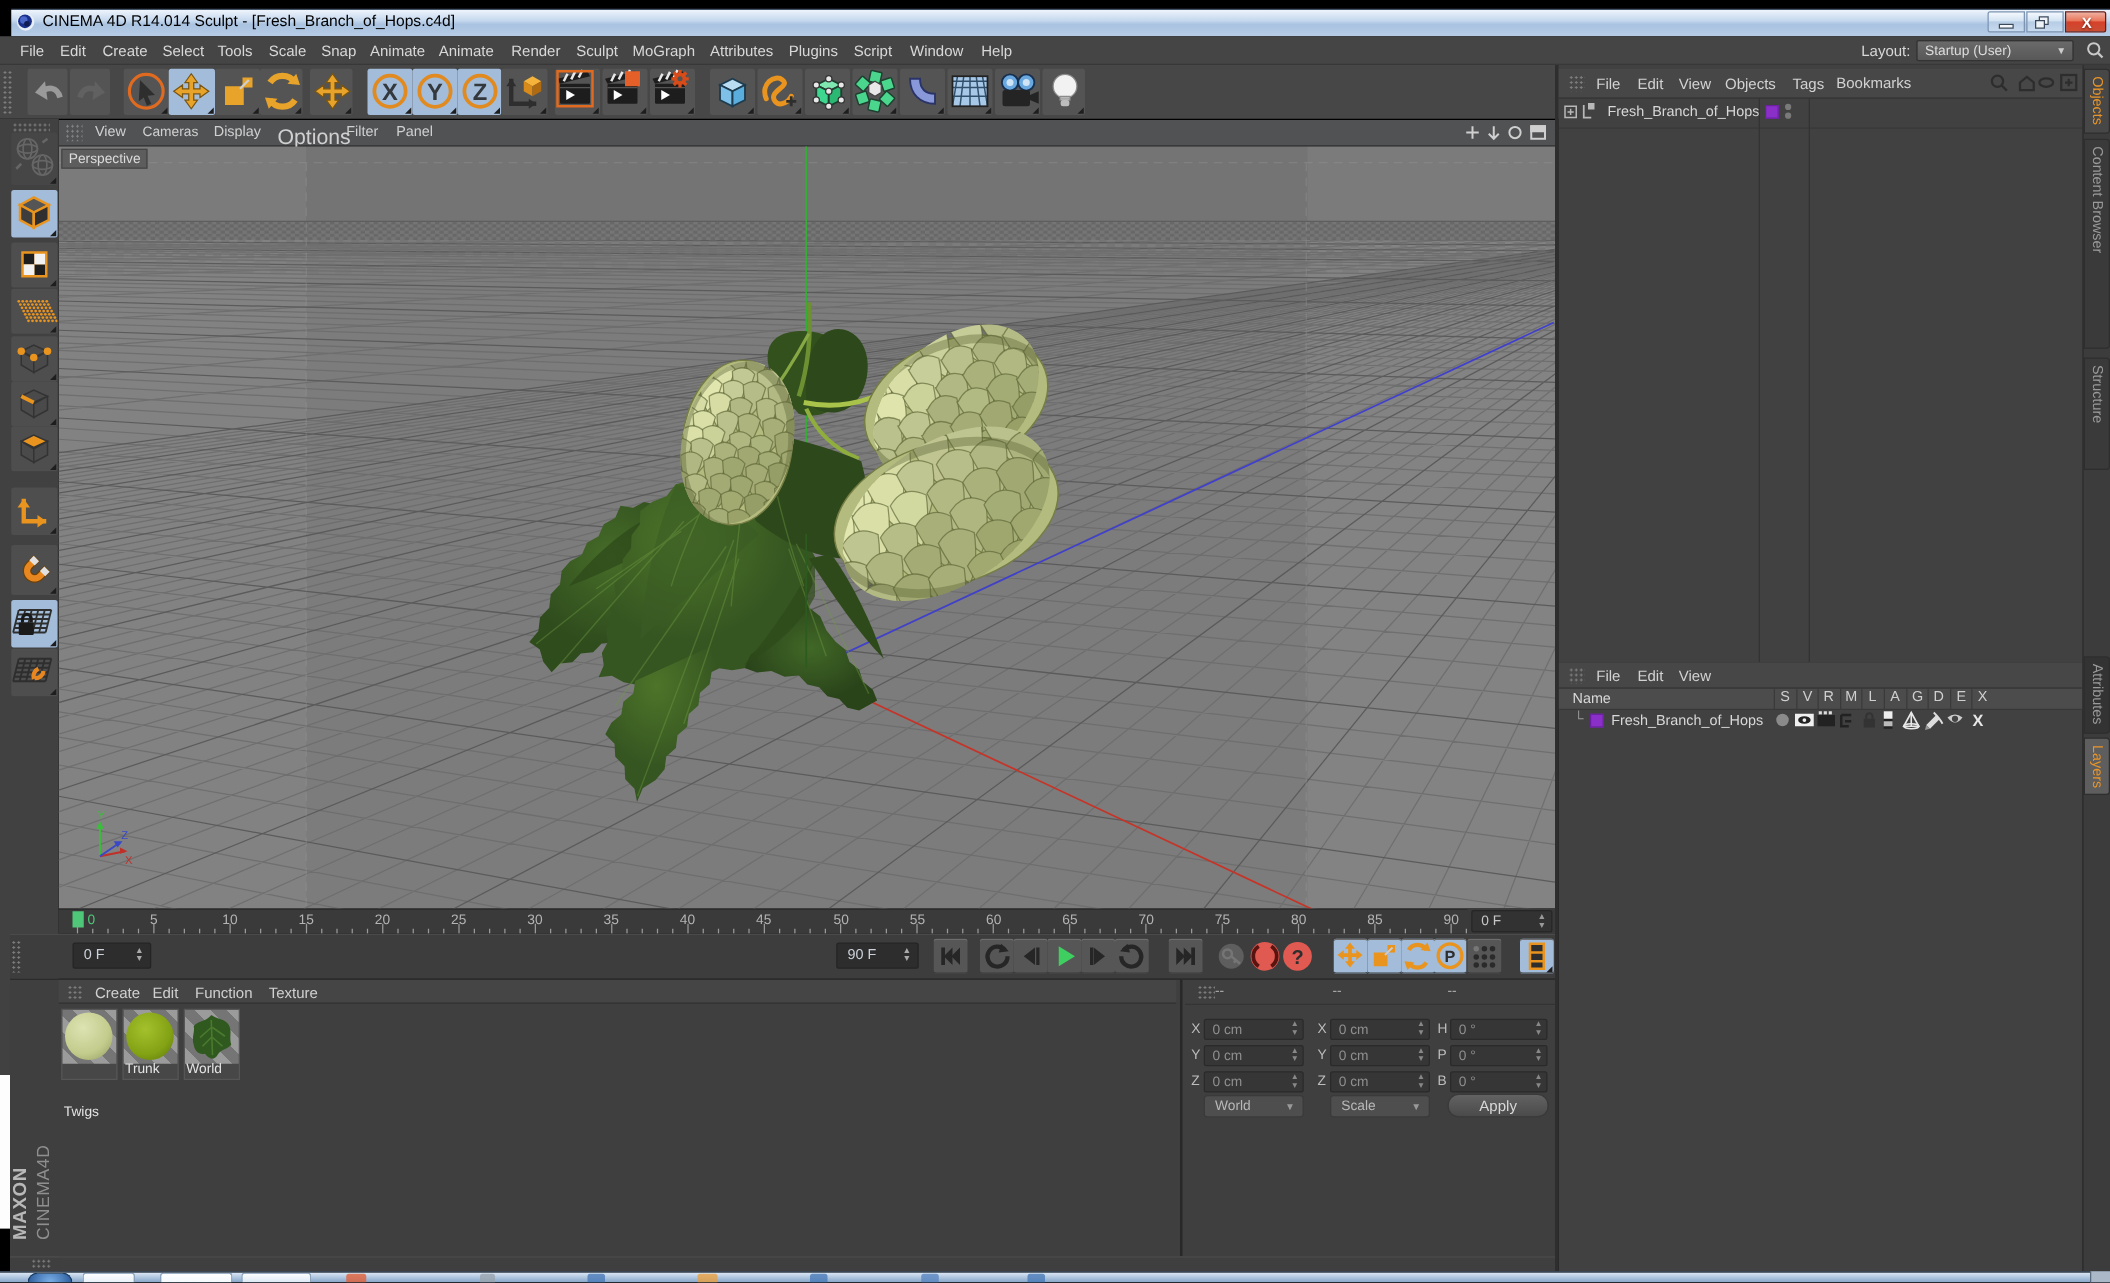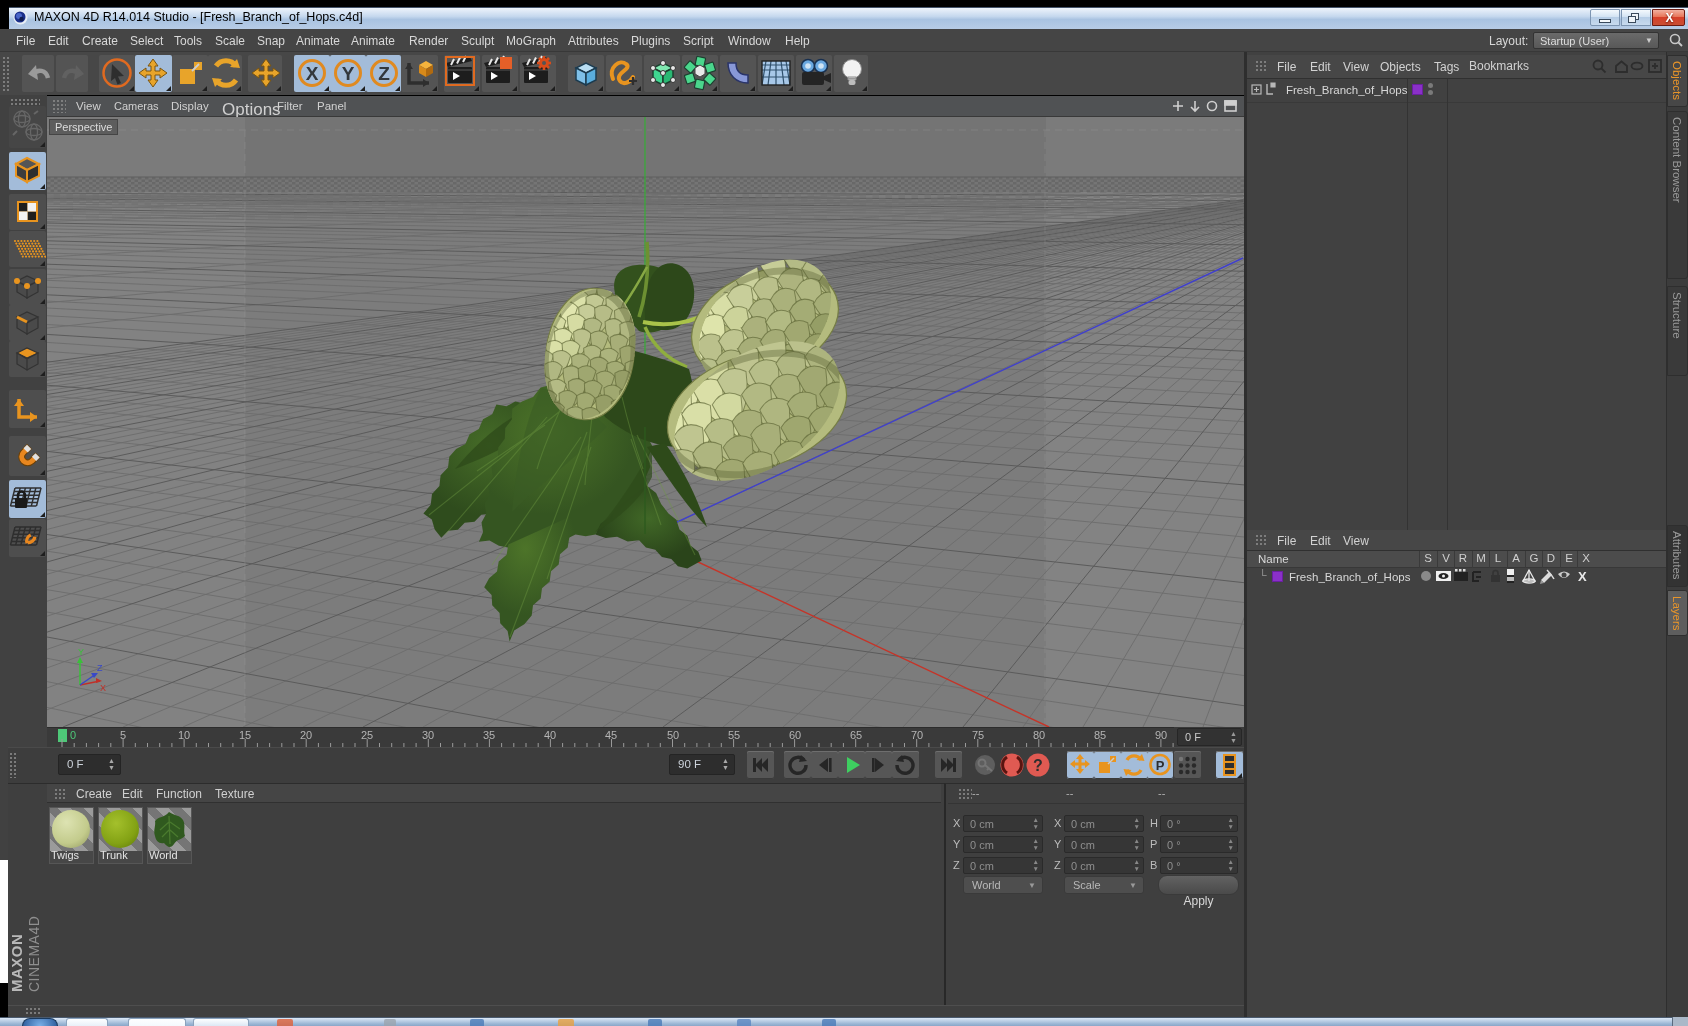--- a/index.html
+++ b/index.html
@@ -13,21 +13,21 @@
 </style></head><body>
 <div id="root">
 <div class="abs" style="left:0;top:0;width:1688px;height:8px;background:#000;"></div>
 <div class="abs" style="left:9px;top:7px;width:1679px;height:22px;background:linear-gradient(#eef4fb,#c5d8ee 40%,#a9c3e1 55%,#b7cce6);border-top:1px solid #43536a;"></div>
 <svg class="abs" style="left:13px;top:10px" width="15" height="15">
       <circle cx="7.5" cy="7.5" r="7" fill="#e8eef5"></circle>
       <circle cx="7" cy="7" r="5.5" fill="#1a2f8a"></circle>
       <circle cx="6" cy="6" r="3" fill="#4a66c8"></circle>
       <circle cx="8.5" cy="9" r="2.2" fill="#101c50"></circle>
     </svg>
-<div class="abs" style="left:34px;top:10px;font-size:12.5px;color:#000;">MAXON 4D R14.014 Studio - [Fresh_Branch_of_Hops.c4d]</div>
+<div class="abs" style="left:34px;top:10px;font-size:12.5px;color:#000;">CINEMA 4D R14.014 Sculpt - [Fresh_Branch_of_Hops.c4d]</div>
 <div class="abs" style="left:1590px;top:9px;width:30px;height:17px;background:linear-gradient(#f4f9fd,#d3e3f3 45%,#b6cde6 50%,#c8daee);border:1px solid #7d95b2;border-radius:2px 0 0 2px;">
       <div class="abs" style="left:8px;top:9px;width:12px;height:4px;background:#f5f8fb;border:1px solid #3a4a5c;"></div>
     </div>
 <div class="abs" style="left:1621px;top:9px;width:30px;height:17px;background:linear-gradient(#f4f9fd,#d3e3f3 45%,#b6cde6 50%,#c8daee);border:1px solid #7d95b2;">
       <div class="abs" style="left:9px;top:3px;width:8px;height:7px;border:1px solid #3a4a5c;background:#eef3f8;"></div>
       <div class="abs" style="left:6px;top:6px;width:8px;height:7px;border:1px solid #3a4a5c;background:#eef3f8;"></div>
     </div>
 <div class="abs" style="left:1652px;top:9px;width:33px;height:17px;background:linear-gradient(#f0b0a0,#e8765a 45%,#d6402a 50%,#c94f33);border:1px solid #6e1a10;border-radius:0 2px 2px 0;">
       <div class="abs" style="left:0;top:1px;width:33px;text-align:center;color:#fff;font-size:12px;font-weight:bold;text-shadow:0 1px 2px #6a1a0e;">X</div>
     </div>
@@ -1000,21 +1000,21 @@
 <div class="abs" style="left:47px;top:784px;width:894px;height:19px;background:#454545;border-bottom:1px solid #303030;"></div>
 <div class="abs grip" style="left:54px;top:788px;width:12px;height:12px;"></div>
 <div class="abs" style="left:76px;top:787px;font-size:12px;color:#d0d0d0;">Create</div>
 <div class="abs" style="left:122px;top:787px;font-size:12px;color:#d0d0d0;">Edit</div>
 <div class="abs" style="left:156px;top:787px;font-size:12px;color:#d0d0d0;">Function</div>
 <div class="abs" style="left:215px;top:787px;font-size:12px;color:#d0d0d0;">Texture</div>
 <div class="abs" style="left:49px;top:807px;width:45px;height:57px;background:#474747;border:1px solid #565656;"></div>
 <div class="abs" style="left:50px;top:808px;width:43px;height:43px;background:repeating-linear-gradient(45deg,#9b9b9b 0 9px,#757575 9px 18px);">
       <div class="abs" style="left:2px;top:2px;width:38px;height:38px;border-radius:50%;background:radial-gradient(circle at 38% 32%,#dde3b2,#c3cb8c 60%,#8f965c);"></div>
     </div>
-<div class="abs" style="left:51px;top:849px;font-size:11px;color:#e4e4e4;">Twigs</div>
+<div class="abs" style="left:51px;top:884px;font-size:11px;color:#e4e4e4;">Twigs</div>
 <div class="abs" style="left:98px;top:807px;width:45px;height:57px;background:#474747;border:1px solid #565656;"></div>
 <div class="abs" style="left:99px;top:808px;width:43px;height:43px;background:repeating-linear-gradient(45deg,#9b9b9b 0 9px,#757575 9px 18px);">
       <div class="abs" style="left:2px;top:2px;width:38px;height:38px;border-radius:50%;background:radial-gradient(circle at 40% 35%,#a4c02c,#83a214 60%,#5a7408);"></div>
     </div>
 <div class="abs" style="left:100px;top:849px;font-size:11px;color:#e4e4e4;">Trunk</div>
 <div class="abs" style="left:147px;top:807px;width:45px;height:57px;background:#474747;border:1px solid #565656;"></div>
 <div class="abs" style="left:148px;top:808px;width:43px;height:43px;background:repeating-linear-gradient(45deg,#9b9b9b 0 9px,#757575 9px 18px);">
       <svg style="position:absolute;left:1px;top:2px" width="41" height="41">
         <path d="M20 2 C26 6,31 5,34 10 C37 15,34 20,36 26 C32 30,28 29,25 34 C22 39,18 37,15 33 C10 34,7 31,6 26 C4 20,7 16,6 11 C10 6,15 8,20 2 Z" fill="#30591f"></path>
         <path d="M20 6 L21 34 M20 12 L11 20 M21 12 L31 19 M20 20 L13 27 M21 20 L29 27" stroke="#4a7a2e" stroke-width="1.3" fill="none"></path>
@@ -1046,21 +1046,21 @@
 <div class="abs" style="left:1150px;top:838px;font-size:11px;color:#bdbdbd;">P</div>
 <div class="abs" style="left:1160px;top:836px;width:78px;height:17px;background:#363636;border:1px solid #2a2a2a;border-radius:2px;color:#8f8f8f;font-size:11px;padding:2px 0 0 6px;">0 °<span style="position:absolute;right:3px;top:1px;font-size:6.5px;color:#888;line-height:6.5px;">▲<br>▼</span></div>
 <div class="abs" style="left:953px;top:859px;font-size:11px;color:#bdbdbd;">Z</div>
 <div class="abs" style="left:963px;top:857px;width:80px;height:17px;background:#363636;border:1px solid #2a2a2a;border-radius:2px;color:#8f8f8f;font-size:11px;padding:2px 0 0 6px;">0 cm<span style="position:absolute;right:3px;top:1px;font-size:6.5px;color:#888;line-height:6.5px;">▲<br>▼</span></div>
 <div class="abs" style="left:1054px;top:859px;font-size:11px;color:#bdbdbd;">Z</div>
 <div class="abs" style="left:1064px;top:857px;width:80px;height:17px;background:#363636;border:1px solid #2a2a2a;border-radius:2px;color:#8f8f8f;font-size:11px;padding:2px 0 0 6px;">0 cm<span style="position:absolute;right:3px;top:1px;font-size:6.5px;color:#888;line-height:6.5px;">▲<br>▼</span></div>
 <div class="abs" style="left:1150px;top:859px;font-size:11px;color:#bdbdbd;">B</div>
 <div class="abs" style="left:1160px;top:857px;width:78px;height:17px;background:#363636;border:1px solid #2a2a2a;border-radius:2px;color:#8f8f8f;font-size:11px;padding:2px 0 0 6px;">0 °<span style="position:absolute;right:3px;top:1px;font-size:6.5px;color:#888;line-height:6.5px;">▲<br>▼</span></div>
 <div class="abs" style="left:963px;top:876px;width:80px;height:18px;background:#4e4e4e;border:1px solid #3a3a3a;border-radius:3px;color:#b8b8b8;font-size:11px;padding:2px 0 0 8px;">World<span style="position:absolute;right:6px;top:4px;font-size:8px;color:#999;">▼</span></div>
 <div class="abs" style="left:1064px;top:876px;width:80px;height:18px;background:#4e4e4e;border:1px solid #3a3a3a;border-radius:3px;color:#b8b8b8;font-size:11px;padding:2px 0 0 8px;">Scale<span style="position:absolute;right:6px;top:4px;font-size:8px;color:#999;">▼</span></div>
-<div class="abs" style="left:1158px;top:875px;width:81px;height:19px;background:linear-gradient(#626262,#4a4a4a);border:1px solid #3a3a3a;border-radius:9px;color:#d8d8d8;font-size:12px;text-align:center;padding-top:18px;">Apply</div>
+<div class="abs" style="left:1158px;top:875px;width:81px;height:19px;background:linear-gradient(#626262,#4a4a4a);border:1px solid #3a3a3a;border-radius:9px;color:#d8d8d8;font-size:12px;text-align:center;padding-top:2px;">Apply</div>
 <div class="abs" style="left:8px;top:1005px;width:1236px;height:12px;background:#3f3f3f;border-top:1px solid #4e4e4e;"></div>
 <div class="abs grip" style="left:25px;top:1007px;width:16px;height:8px;"></div>
 <div class="abs" style="left:1244px;top:52px;width:3px;height:965px;background:#2e2e2e;"></div>
 <div class="abs" style="left:1247px;top:52px;width:419px;height:478px;background:#414141;"></div>
 <div class="abs" style="left:1247px;top:55px;width:419px;height:24px;background:#474747;border-bottom:1px solid #303030;"></div>
 <div class="abs grip" style="left:1255px;top:60px;width:13px;height:13px;"></div>
 <div class="abs" style="left:1277px;top:60px;font-size:12px;color:#d2d2d2;">File</div>
 <div class="abs" style="left:1310px;top:60px;font-size:12px;color:#d2d2d2;">Edit</div>
 <div class="abs" style="left:1343px;top:60px;font-size:12px;color:#d2d2d2;">View</div>
 <div class="abs" style="left:1380px;top:60px;font-size:12px;color:#d2d2d2;">Objects</div>

